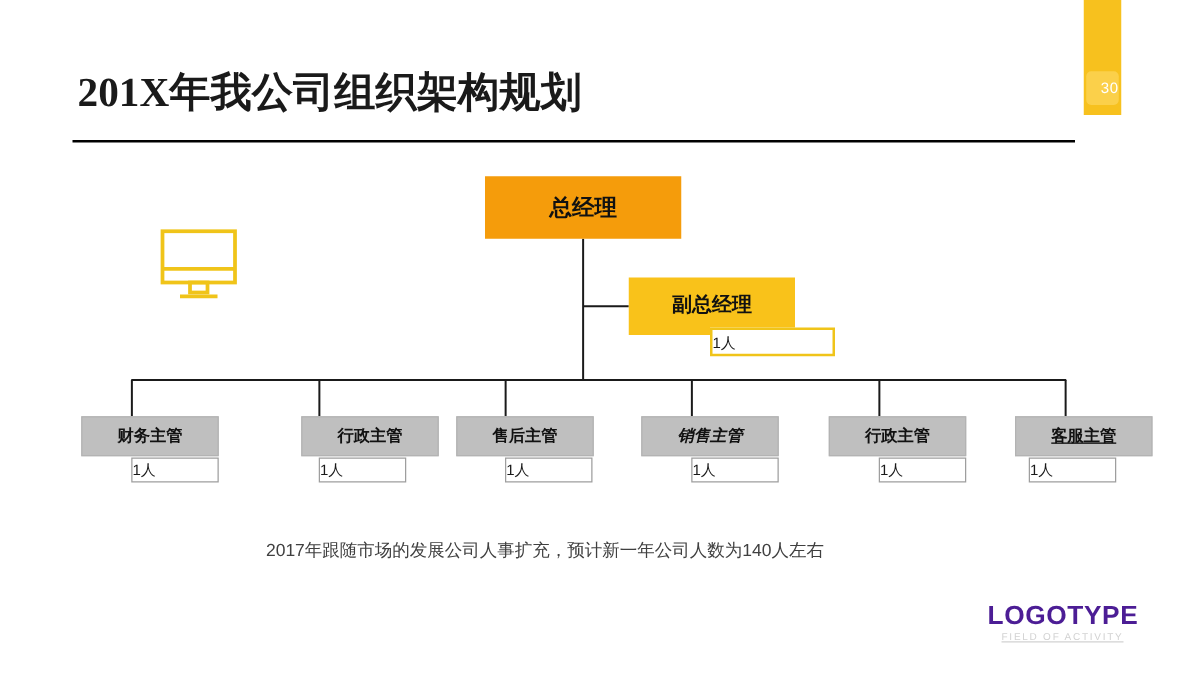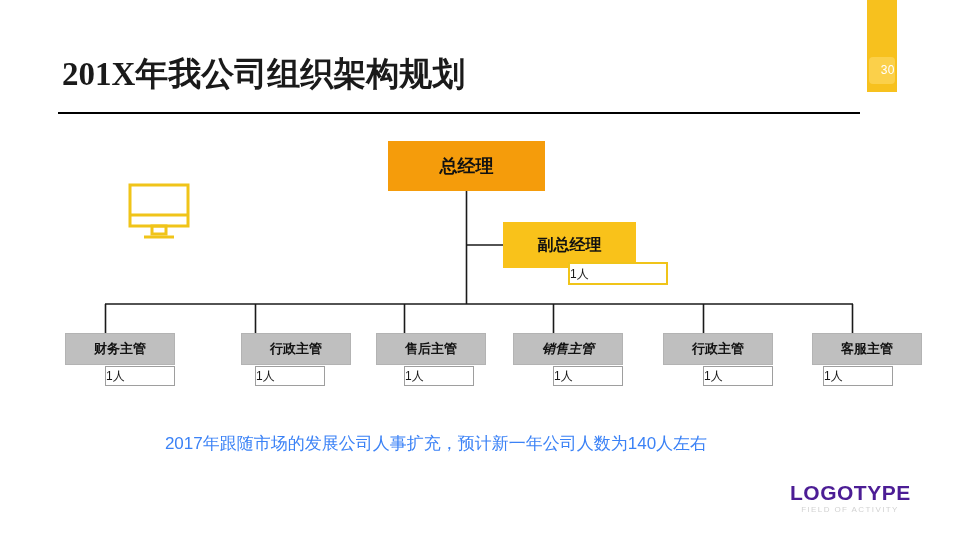--- a/index.html
+++ b/index.html
@@ -147,22 +147,22 @@
     border: 1px solid #9e9e9e;
   }
 
   
   .caption {
     position: absolute;
     left: 0;
     top: 432px;
     width: 872px;
     text-align: center;
-    font-size: 17px;
-    color: #3b82f6;
+    font-size: 14px;
+    color: #404040;
   }
 
   
   .logo-wrap {
     position: absolute;
     left: 790px;
     top: 482px;
     width: 120px;
     text-align: center;
   }
@@ -171,20 +171,21 @@
     font-weight: bold;
     color: #4c1d95;
     letter-spacing: 0.5px;
     line-height: 22px;
   }
   .logo-sub {
     font-size: 8px;
     color: #d2d2d2;
     letter-spacing: 1.4px;
     line-height: 12px;
+    text-decoration: underline;
   }
 </style>
 </head>
 <body>
 
 <div class="page-bar"></div>
 <div class="page-badge">30</div>
 
 <div class="slide-title">201X年我公司组织架构规划</div>
 <div class="title-rule"></div>
@@ -226,36 +227,36 @@
 <div class="node node-sup" style="left:65px;">
   <span class="node-label">财务主管</span>
 </div>
 <div class="count-chip count-sup" style="left:105px;">1人</div>
 
 <div class="node node-sup" style="left:209px;margin-left:32px;">
   <span class="node-label">行政主管</span>
 </div>
 <div class="count-chip count-sup" style="left:255px;">1人</div>
 
-<div class="node node-sup" style="left:376px;">
+<div class="node node-sup" style="left:365px;">
   <span class="node-label">售后主管</span>
 </div>
 <div class="count-chip count-sup" style="left:404px;">1人</div>
 
 <div class="node node-sup" style="left:513px;font-style:italic;">
   <span class="node-label">销售主管</span>
 </div>
 <div class="count-chip count-sup" style="left:553px;">1人</div>
 
 <div class="node node-sup" style="left:663px;">
   <span class="node-label">行政主管</span>
 </div>
 <div class="count-chip count-sup" style="left:703px;">1人</div>
 
-<div class="node node-sup" style="left:812px;">
+<div class="node node-sup" style="left:812px;text-decoration:underline;">
   <span class="node-label">客服主管</span>
 </div>
 <div class="count-chip count-sup" style="left:823px;">1人</div>
 
 <div class="caption">2017年跟随市场的发展公司人事扩充，预计新一年公司人数为140人左右</div>
 
 <div class="logo-wrap">
   <div class="logo-main">LOGOTYPE</div>
   <div class="logo-sub">FIELD OF ACTIVITY</div>
 </div>

